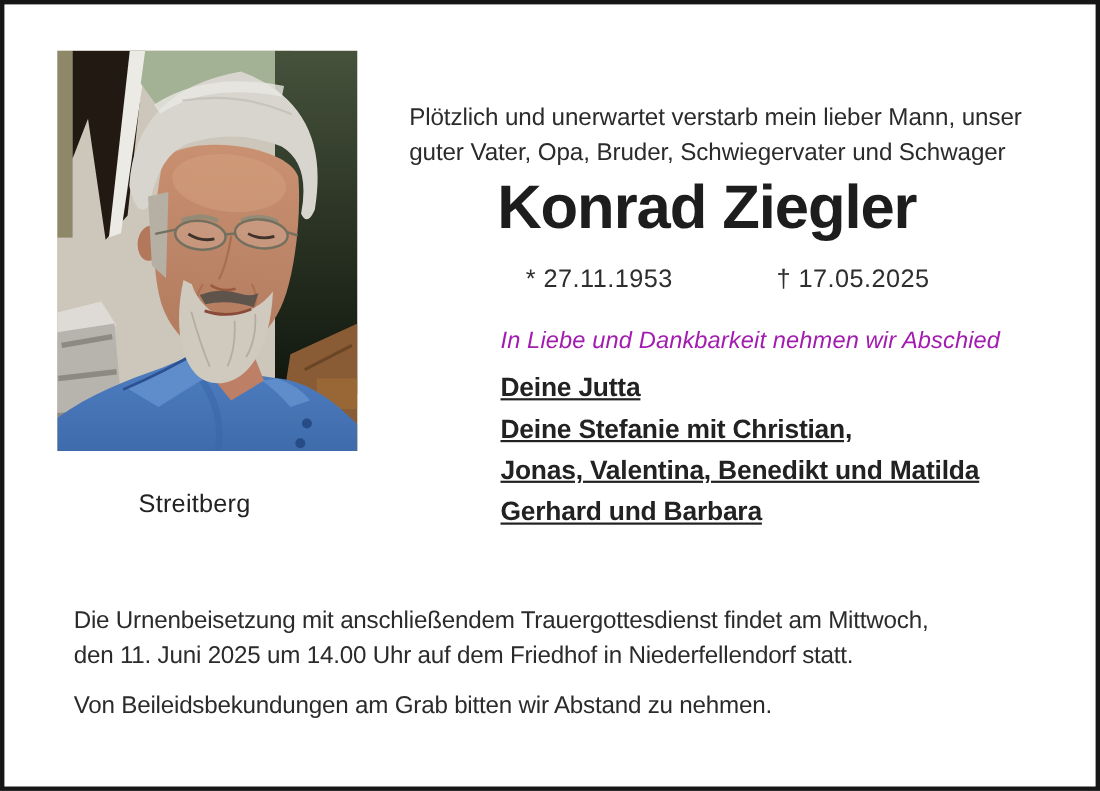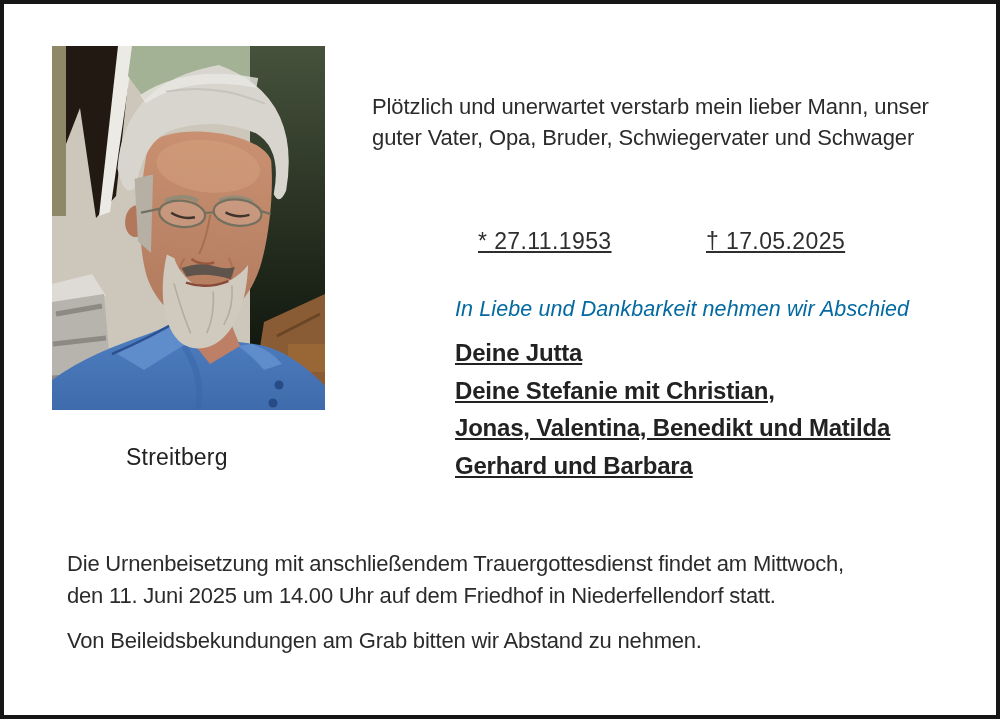--- a/index.html
+++ b/index.html
@@ -32,27 +32,27 @@
     font-size:22px;line-height:30.7px;color:#2b2b2b;
     letter-spacing:-.1px;
     margin-top:48px;
   }
   .name{
     left:452px;top:160px;margin:0;
     font-size:56px;font-weight:700;line-height:1.0;
     letter-spacing:-1px;color:#1d1d1d;white-space:nowrap;
   }
   .date{
-    top:228px;font-size:23px;color:#2e2e2e;letter-spacing:.4px;white-space:nowrap;text-decoration:underline;
+    top:240px;font-size:23px;color:#2e2e2e;letter-spacing:.4px;white-space:nowrap;
   }
   .date.birth{left:478px;}
   .date.death{left:706px;}
   .farewell{
     left:455px;top:297px;
-    font-size:21.5px;font-style:italic;color:#0369a1;
+    font-size:21.5px;font-style:italic;color:#a21caf;
     letter-spacing:.1px;white-space:nowrap;text-align:right;
   }
   .mourners{
     left:455px;top:334px;
     font-size:24px;font-weight:700;line-height:37.6px;
     color:#222;white-space:nowrap;letter-spacing:-.2px;text-decoration:underline;
   }
   .bottom{
     left:67px;width:880px;
     font-size:22px;line-height:31.5px;color:#2b2b2b;
@@ -138,20 +138,21 @@
 
       <circle cx="227" cy="339" r="4.5" fill="#274b85"></circle>
       <circle cx="221" cy="357" r="4.5" fill="#274b85"></circle>
     </svg>
   </div>
 
   <div class="abs caption">Streitberg</div>
 
   <div class="abs intro">Plötzlich und unerwartet verstarb mein lieber Mann, unser guter Vater, Opa, Bruder, Schwiegervater und Schwager</div>
 
+  <h1 class="abs name">Konrad Ziegler</h1>
 
   <span class="abs date birth">* 27.11.1953</span>
   <span class="abs date death">† 17.05.2025</span>
 
   <div class="abs farewell">In Liebe und Dankbarkeit nehmen wir Abschied</div>
 
   <div class="abs mourners">
     <div>Deine Jutta</div>
     <div>Deine Stefanie mit Christian,</div>
     <div>Jonas, Valentina, Benedikt und Matilda</div>

